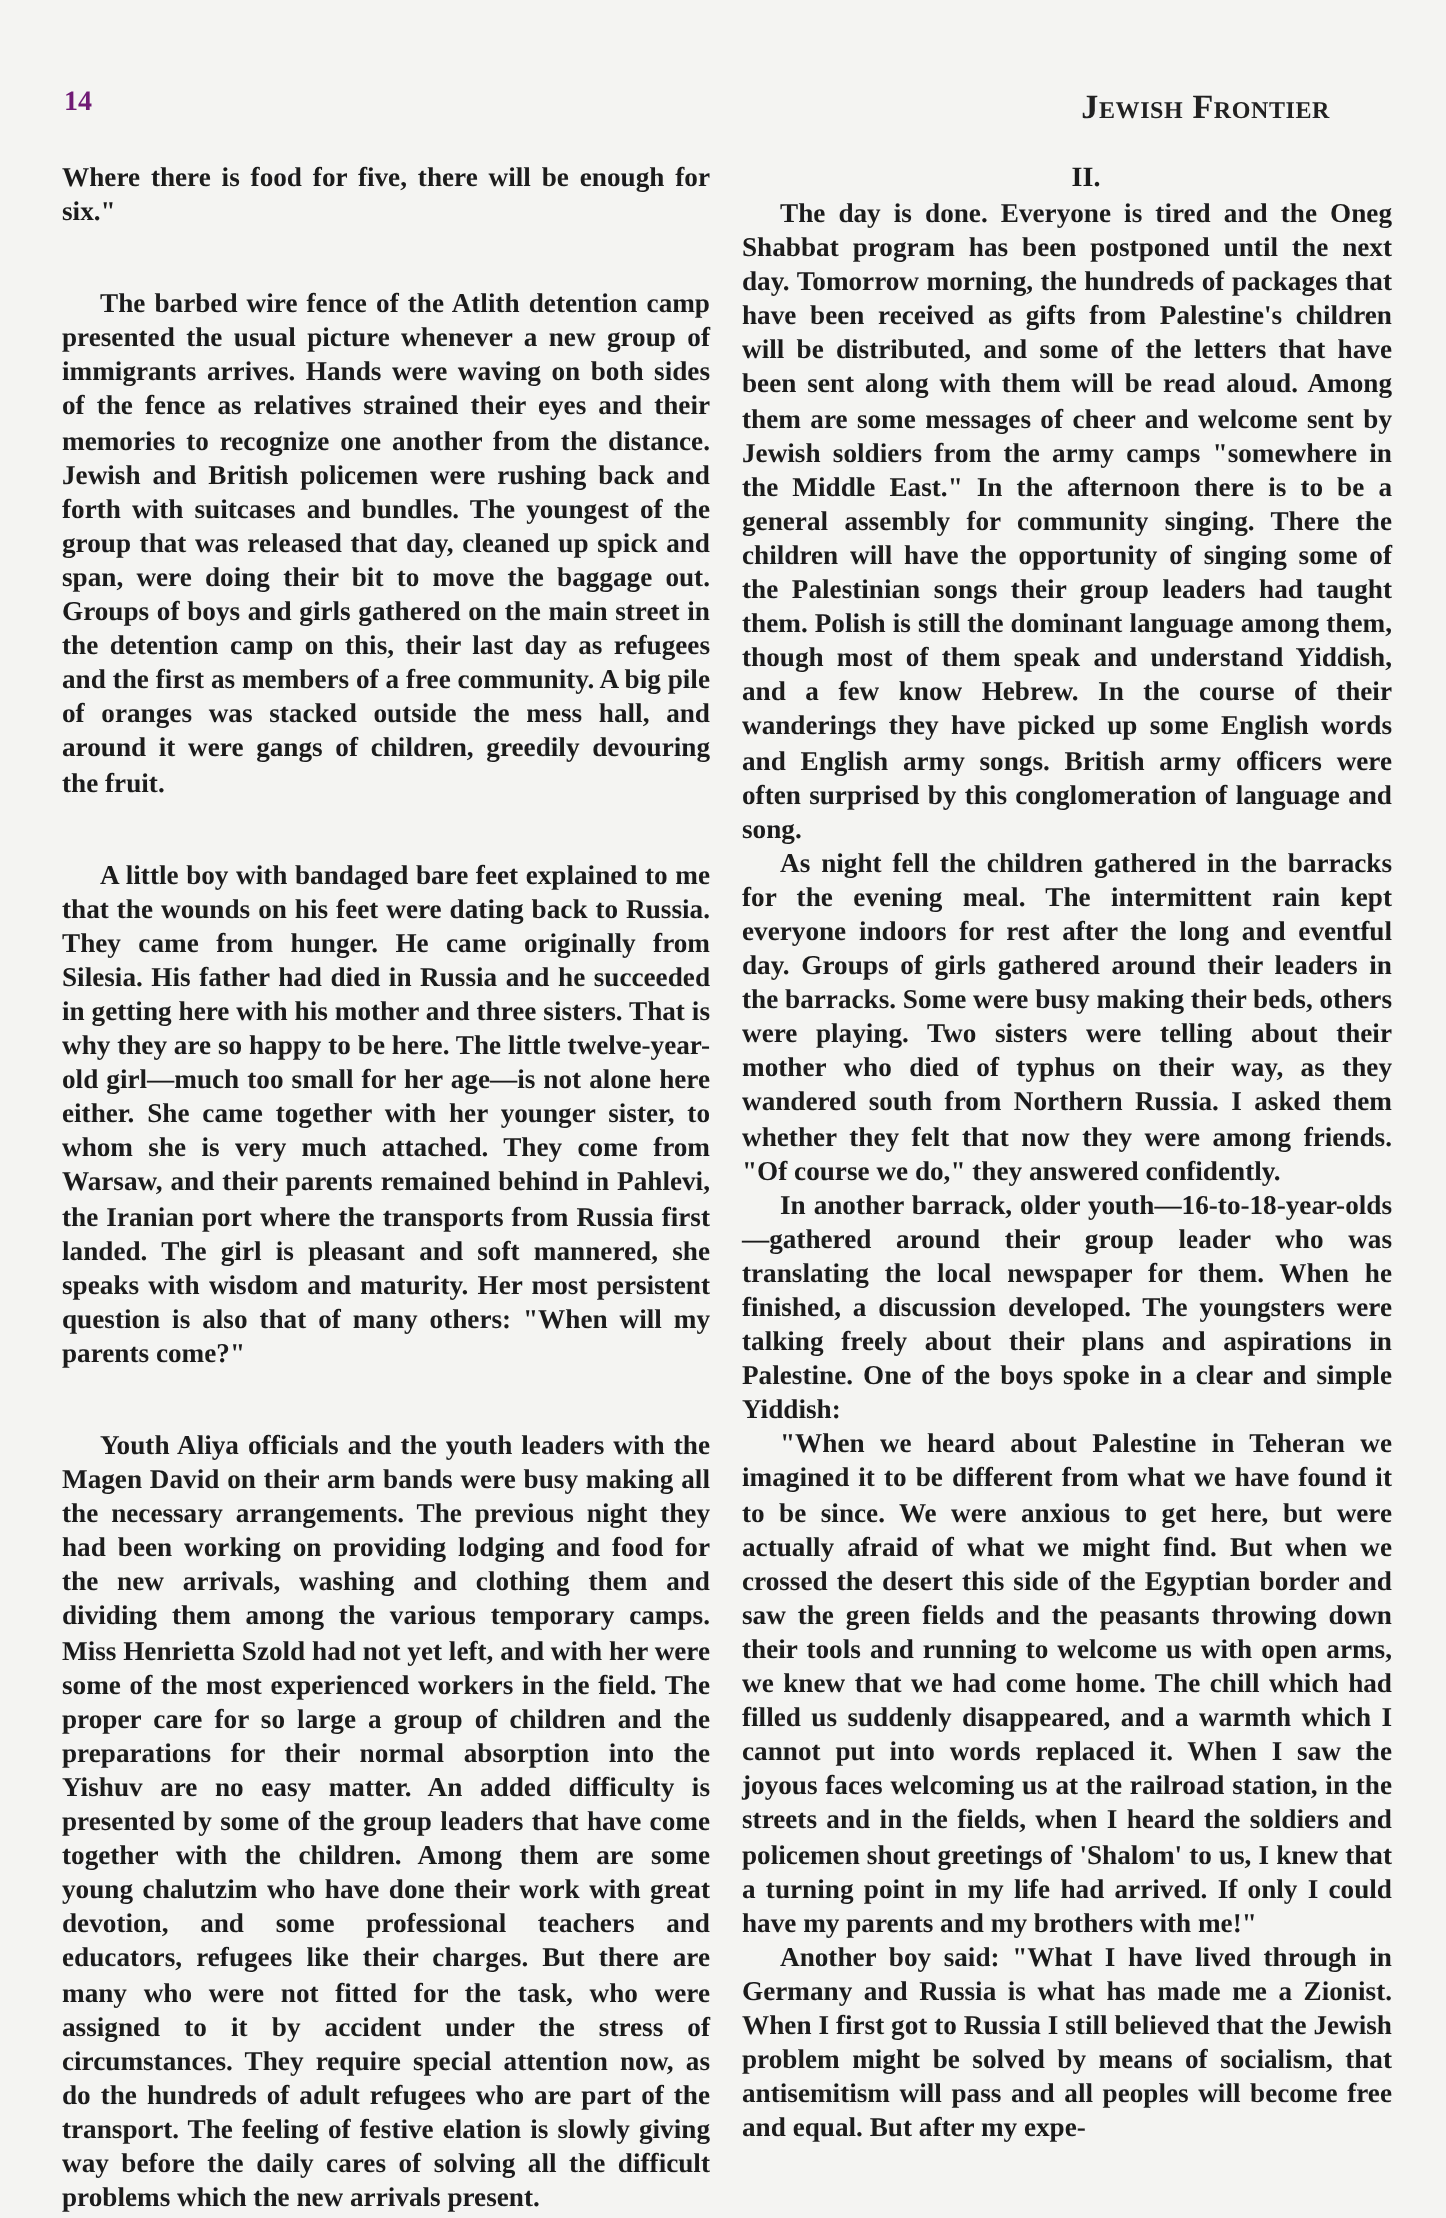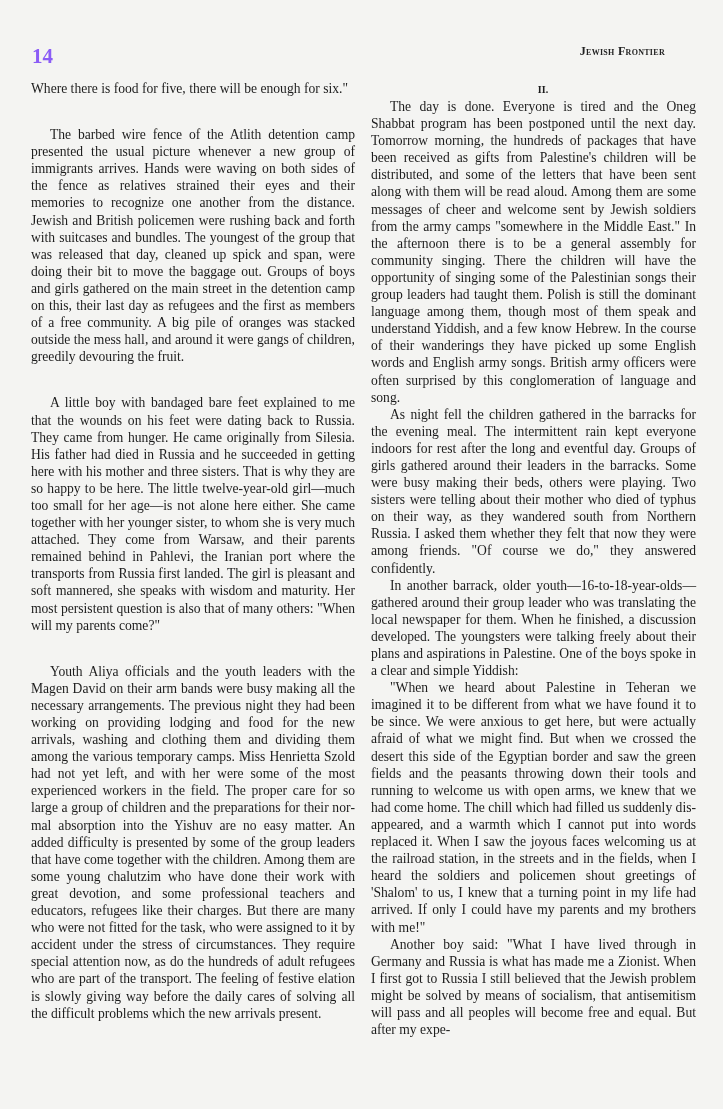--- a/index.html
+++ b/index.html
@@ -5,39 +5,39 @@
   html, body { margin: 0; padding: 0; }
   body {
     width: 723px; height: 1109px; overflow: hidden;
     background: #f4f4f2;
     color: #1c1c1c;
     font-family: "Liberation Serif", "DejaVu Serif", serif;
   }
   .page { position: relative; width: 723px; height: 1109px; }
   .page-number {
     position: absolute; left: 32px; top: 44px;
-    font-size: 21px; font-weight: bold; color: #8b5cf6;
+    font-size: 14px; font-weight: bold; color: #701a75;
   }
   .running-head {
     position: absolute; right: 58px; top: 44px;
-    font-size: 12px; font-weight: bold; font-variant: small-caps;
+    font-size: 17px; font-weight: bold; font-variant: small-caps;
     letter-spacing: 0.3px; color: #222;
   }
   .col {
     position: absolute; top: 80px;
     font-size: 13.6px; line-height: 17.1px;
     text-align: justify; hyphens: manual;
   }
   .col-left { left: 31px; width: 324px; }
   .col-right { left: 371px; width: 325px; top: 81px; }
-  .col p { margin: 0; text-indent: 19px; }
+  .col p { margin: 0; text-indent: 19px; font-weight: bold; }
   .col p.noindent { text-indent: 0; }
   .col-left p.gap { margin-top: 29px; }
   .section-heading {
-    text-align: center; font-weight: bold; font-size: 10px;
+    text-align: center; font-weight: bold; font-size: 14px;
     margin: 0; line-height: 17px; text-indent: 0;
   }
 </style>
 </head>
 <body>
 
 <div class="page">
   <div class="page-number">14</div>
   <div class="running-head">Jewish Frontier</div>
 

